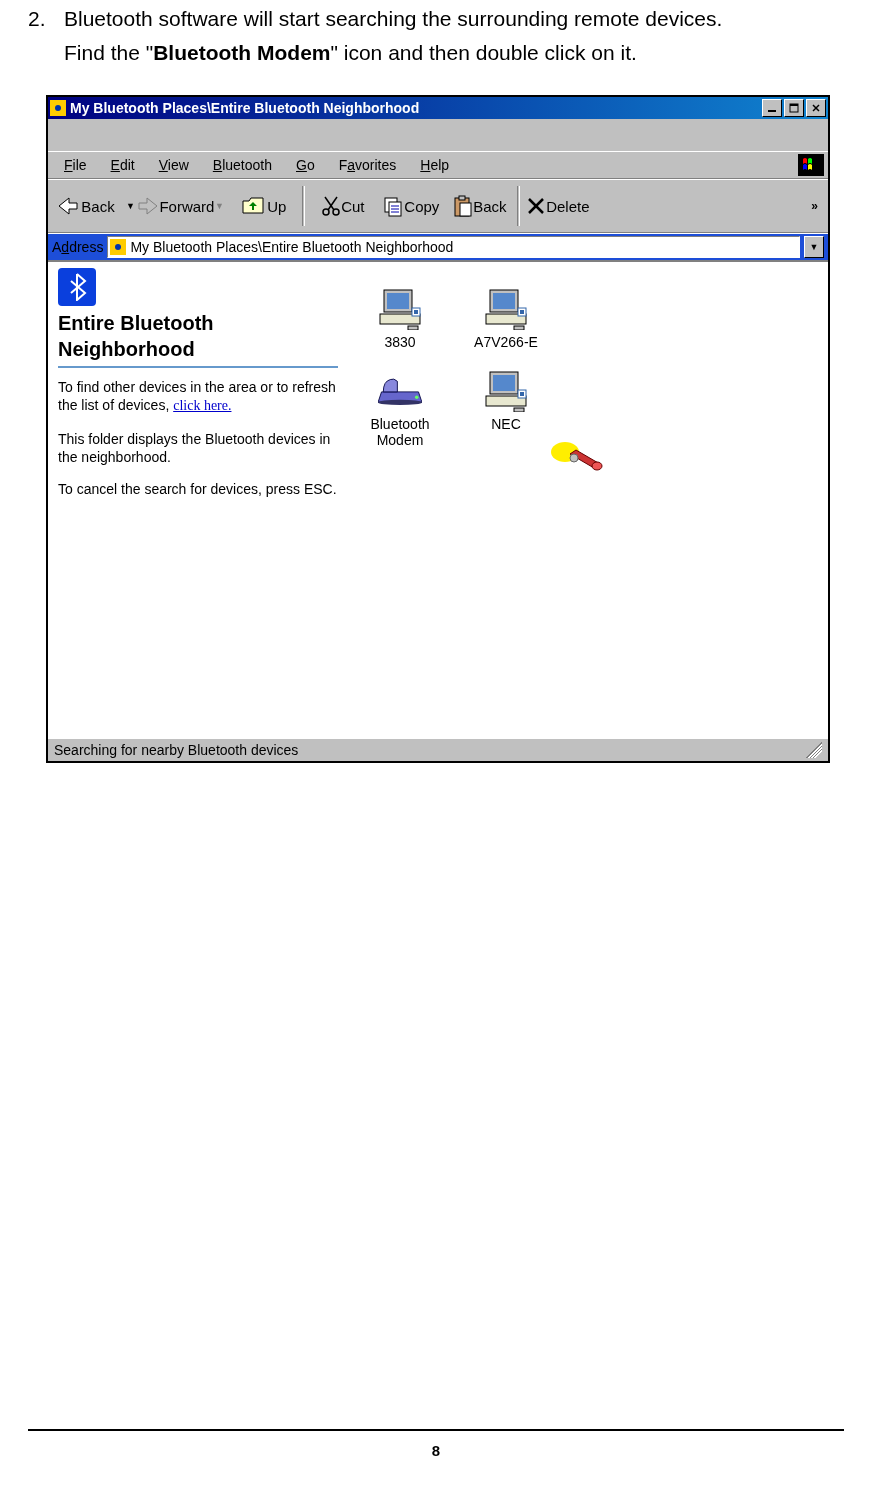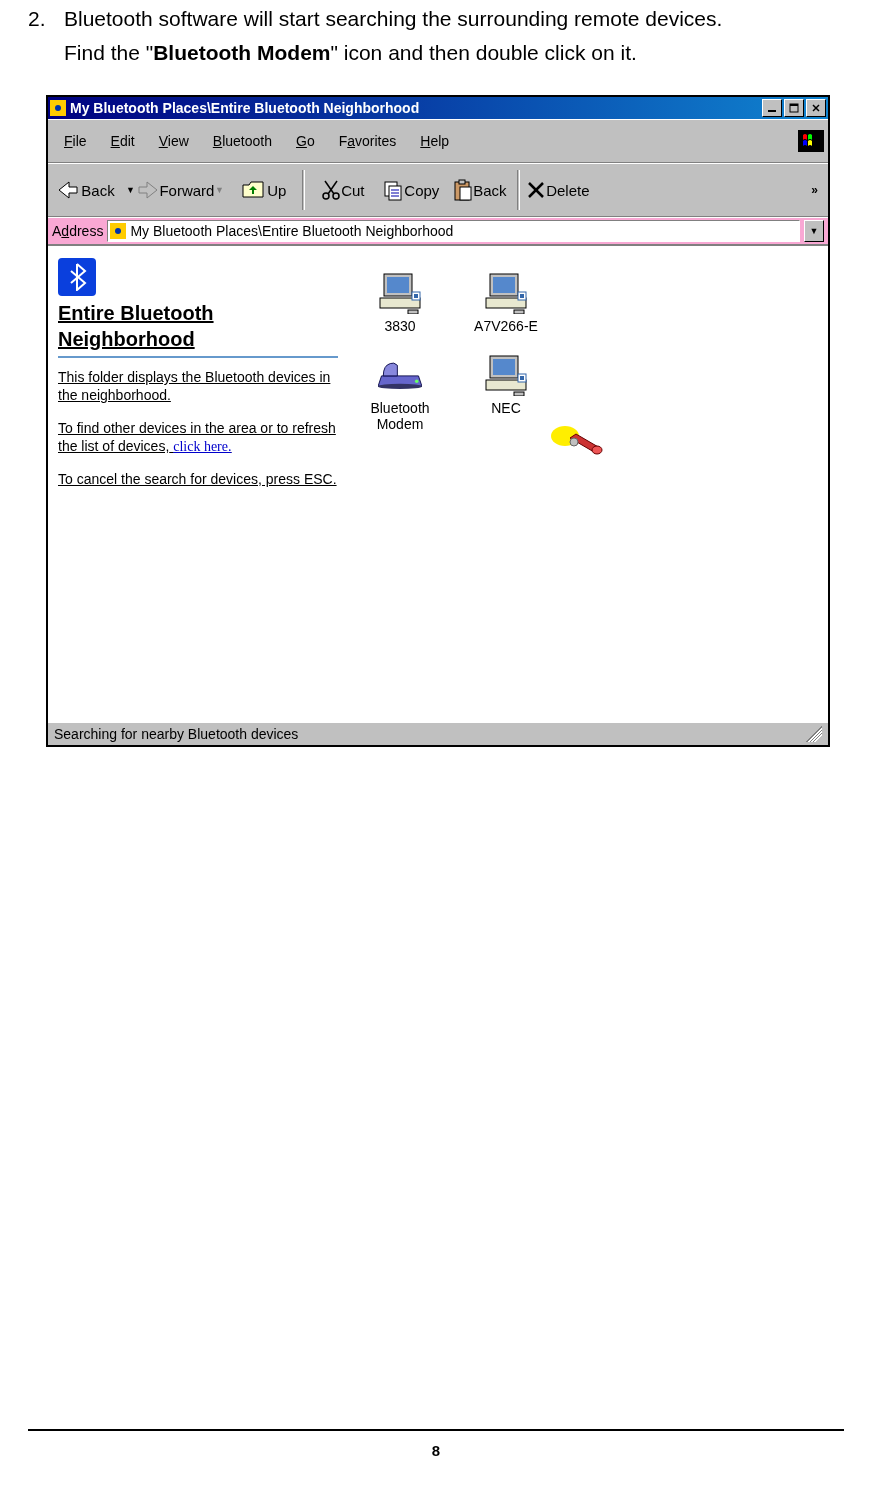--- a/index.html
+++ b/index.html
@@ -79,24 +79,25 @@
     align-items: center;
     justify-content: center;
     font-size: 10px;
     color: #000;
     font-family: Arial;
   }
   .menubar {
     background: #c0c0c0;
     display: flex;
     align-items: center;
-    padding: 10px 4px;
+    padding: 2px 4px;
     border-top: 1px solid #fff;
     border-bottom: 1px solid #808080;
     height: 22px;
+    margin-top: 32px;
   }
   .menubar .menu {
     padding: 2px 12px;
     font-size: 14px;
   }
   .menubar .menu u { text-decoration: underline; }
   .menubar .logo {
     margin-left: auto;
     width: 26px;
     height: 22px;
@@ -138,21 +139,21 @@
     color: #000;
     padding: 0 6px;
   }
   .toolbar .more {
     margin-left: auto;
     font-size: 12px;
     font-weight: bold;
     padding-right: 6px;
   }
   .addressbar {
-    background: #f9a8d4;
+    background: #1d4ed8;
     display: flex;
     align-items: center;
     border-top: 1px solid #fff;
     border-bottom: 1px solid #808080;
     height: 26px;
     padding: 0 4px;
     gap: 4px;
   }
   .addressbar .lbl { font-size: 14px; }
   .addressbar .lbl u { text-decoration: underline; }
@@ -185,26 +186,25 @@
     font-size:9px;
   }
   .content {
     display: flex;
     background: #fff;
     height: 476px;
     border-top: 1px solid #808080;
   }
   .sidepanel {
     width: 300px;
-    padding: 12px 10px;
+    padding: 6px 10px;
     box-sizing: border-box;
     font-size: 14px;
     line-height: 1.3;
     position: relative;
-    text-decoration: underline;
   }
   .bticon {
     width: 38px;
     height: 38px;
     background: #0a3fdd;
     border-radius: 4px;
     display:flex;align-items:center;justify-content:center;
     color:#fff;
     font-size:26px;
     font-weight:bold;
@@ -448,25 +448,25 @@
     </div>
 
     <div class="content">
       <div class="sidepanel">
         <div class="bticon">
           <svg width="20" height="28" viewBox="0 0 20 28">
               <path d="M10 1 L10 27 L18 20 L4 8 M10 1 L18 8 L4 20" stroke="#fff" stroke-width="2" fill="none"></path>
             </svg>
         </div>
         <div class="sidetitle">Entire Bluetooth Neighborhood</div>
-        <div class="sidetext">This folder displays the Bluetooth devices in the neighborhood.</div>
         <div class="sidetext">
           <span>To find other devices in the area or to refresh the list of devices,</span>
           <span class="sidelink">click here.</span>
         </div>
+        <div class="sidetext">This folder displays the Bluetooth devices in the neighborhood.</div>
         <div class="sidetext">To cancel the search for devices, press ESC.</div>
       </div>
 
       <div class="devpanel">
         <div class="devrow">
           <div class="dev">
             <div class="dico computer-icon">
               <svg viewBox="0 0 44 42">
                   <rect x="6" y="2" width="28" height="22" fill="#c0c0c0" stroke="#000"></rect>
                   <rect x="9" y="5" width="22" height="16" fill="#5588cc"></rect>

